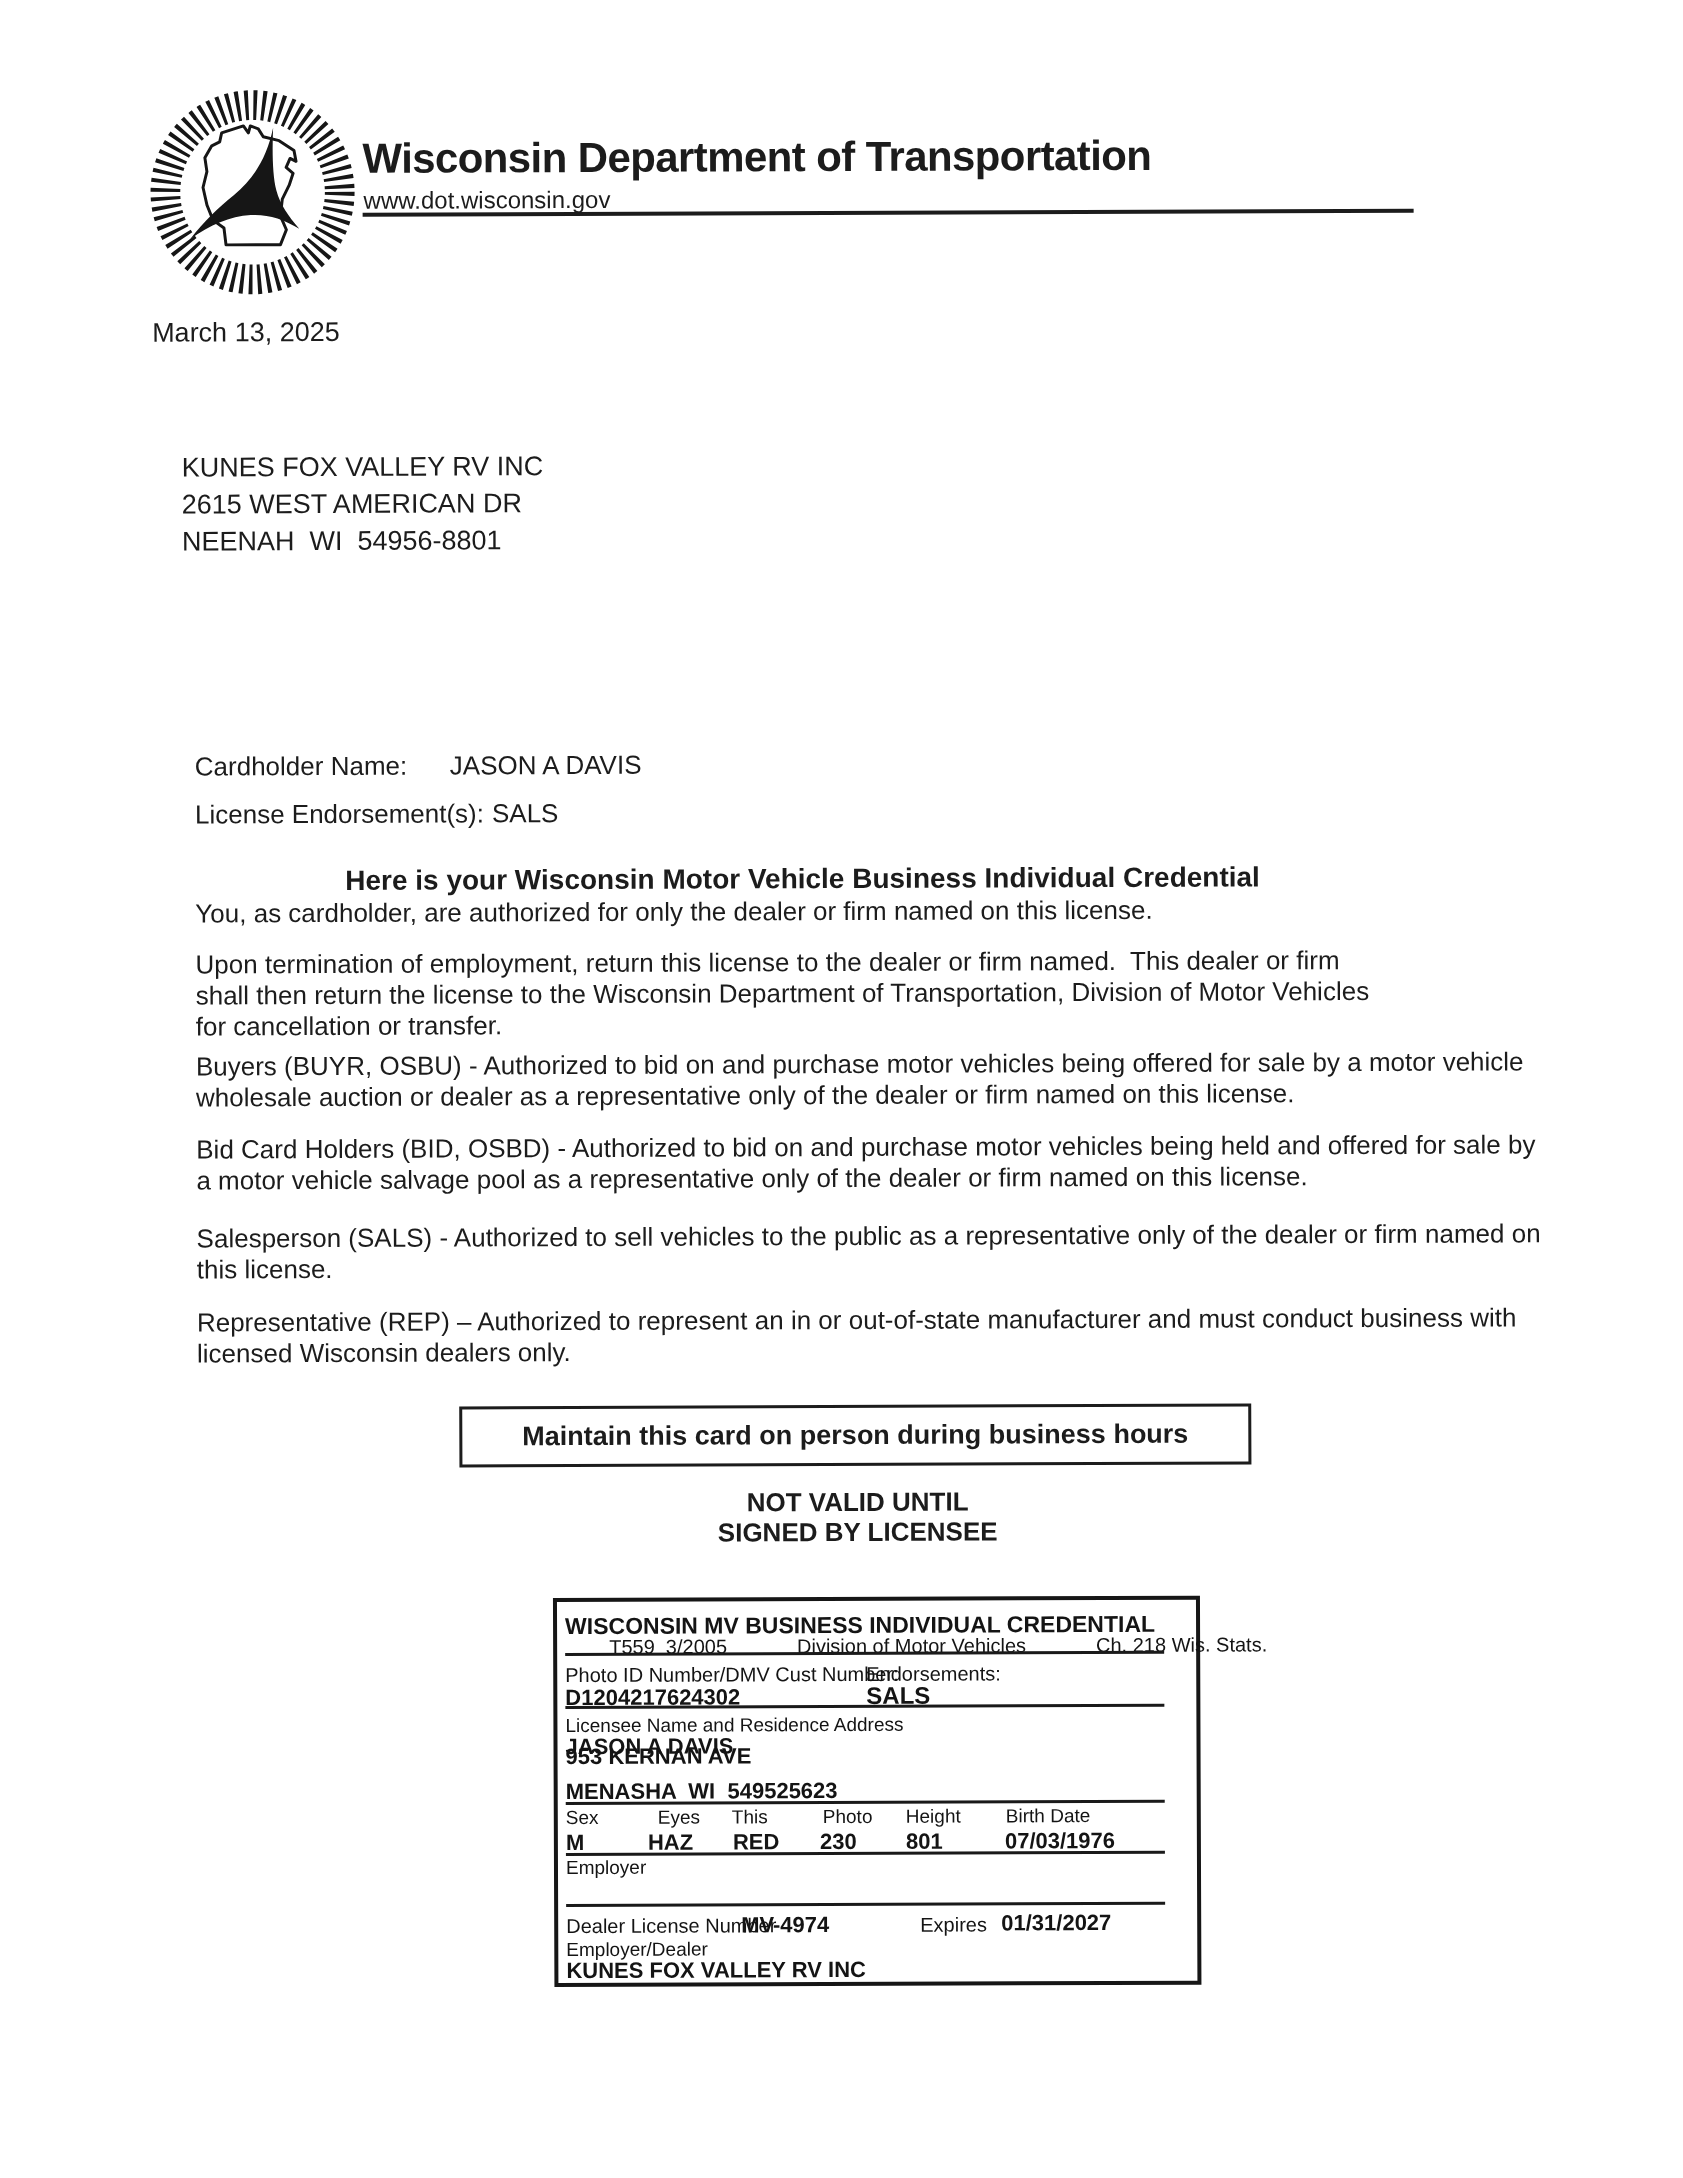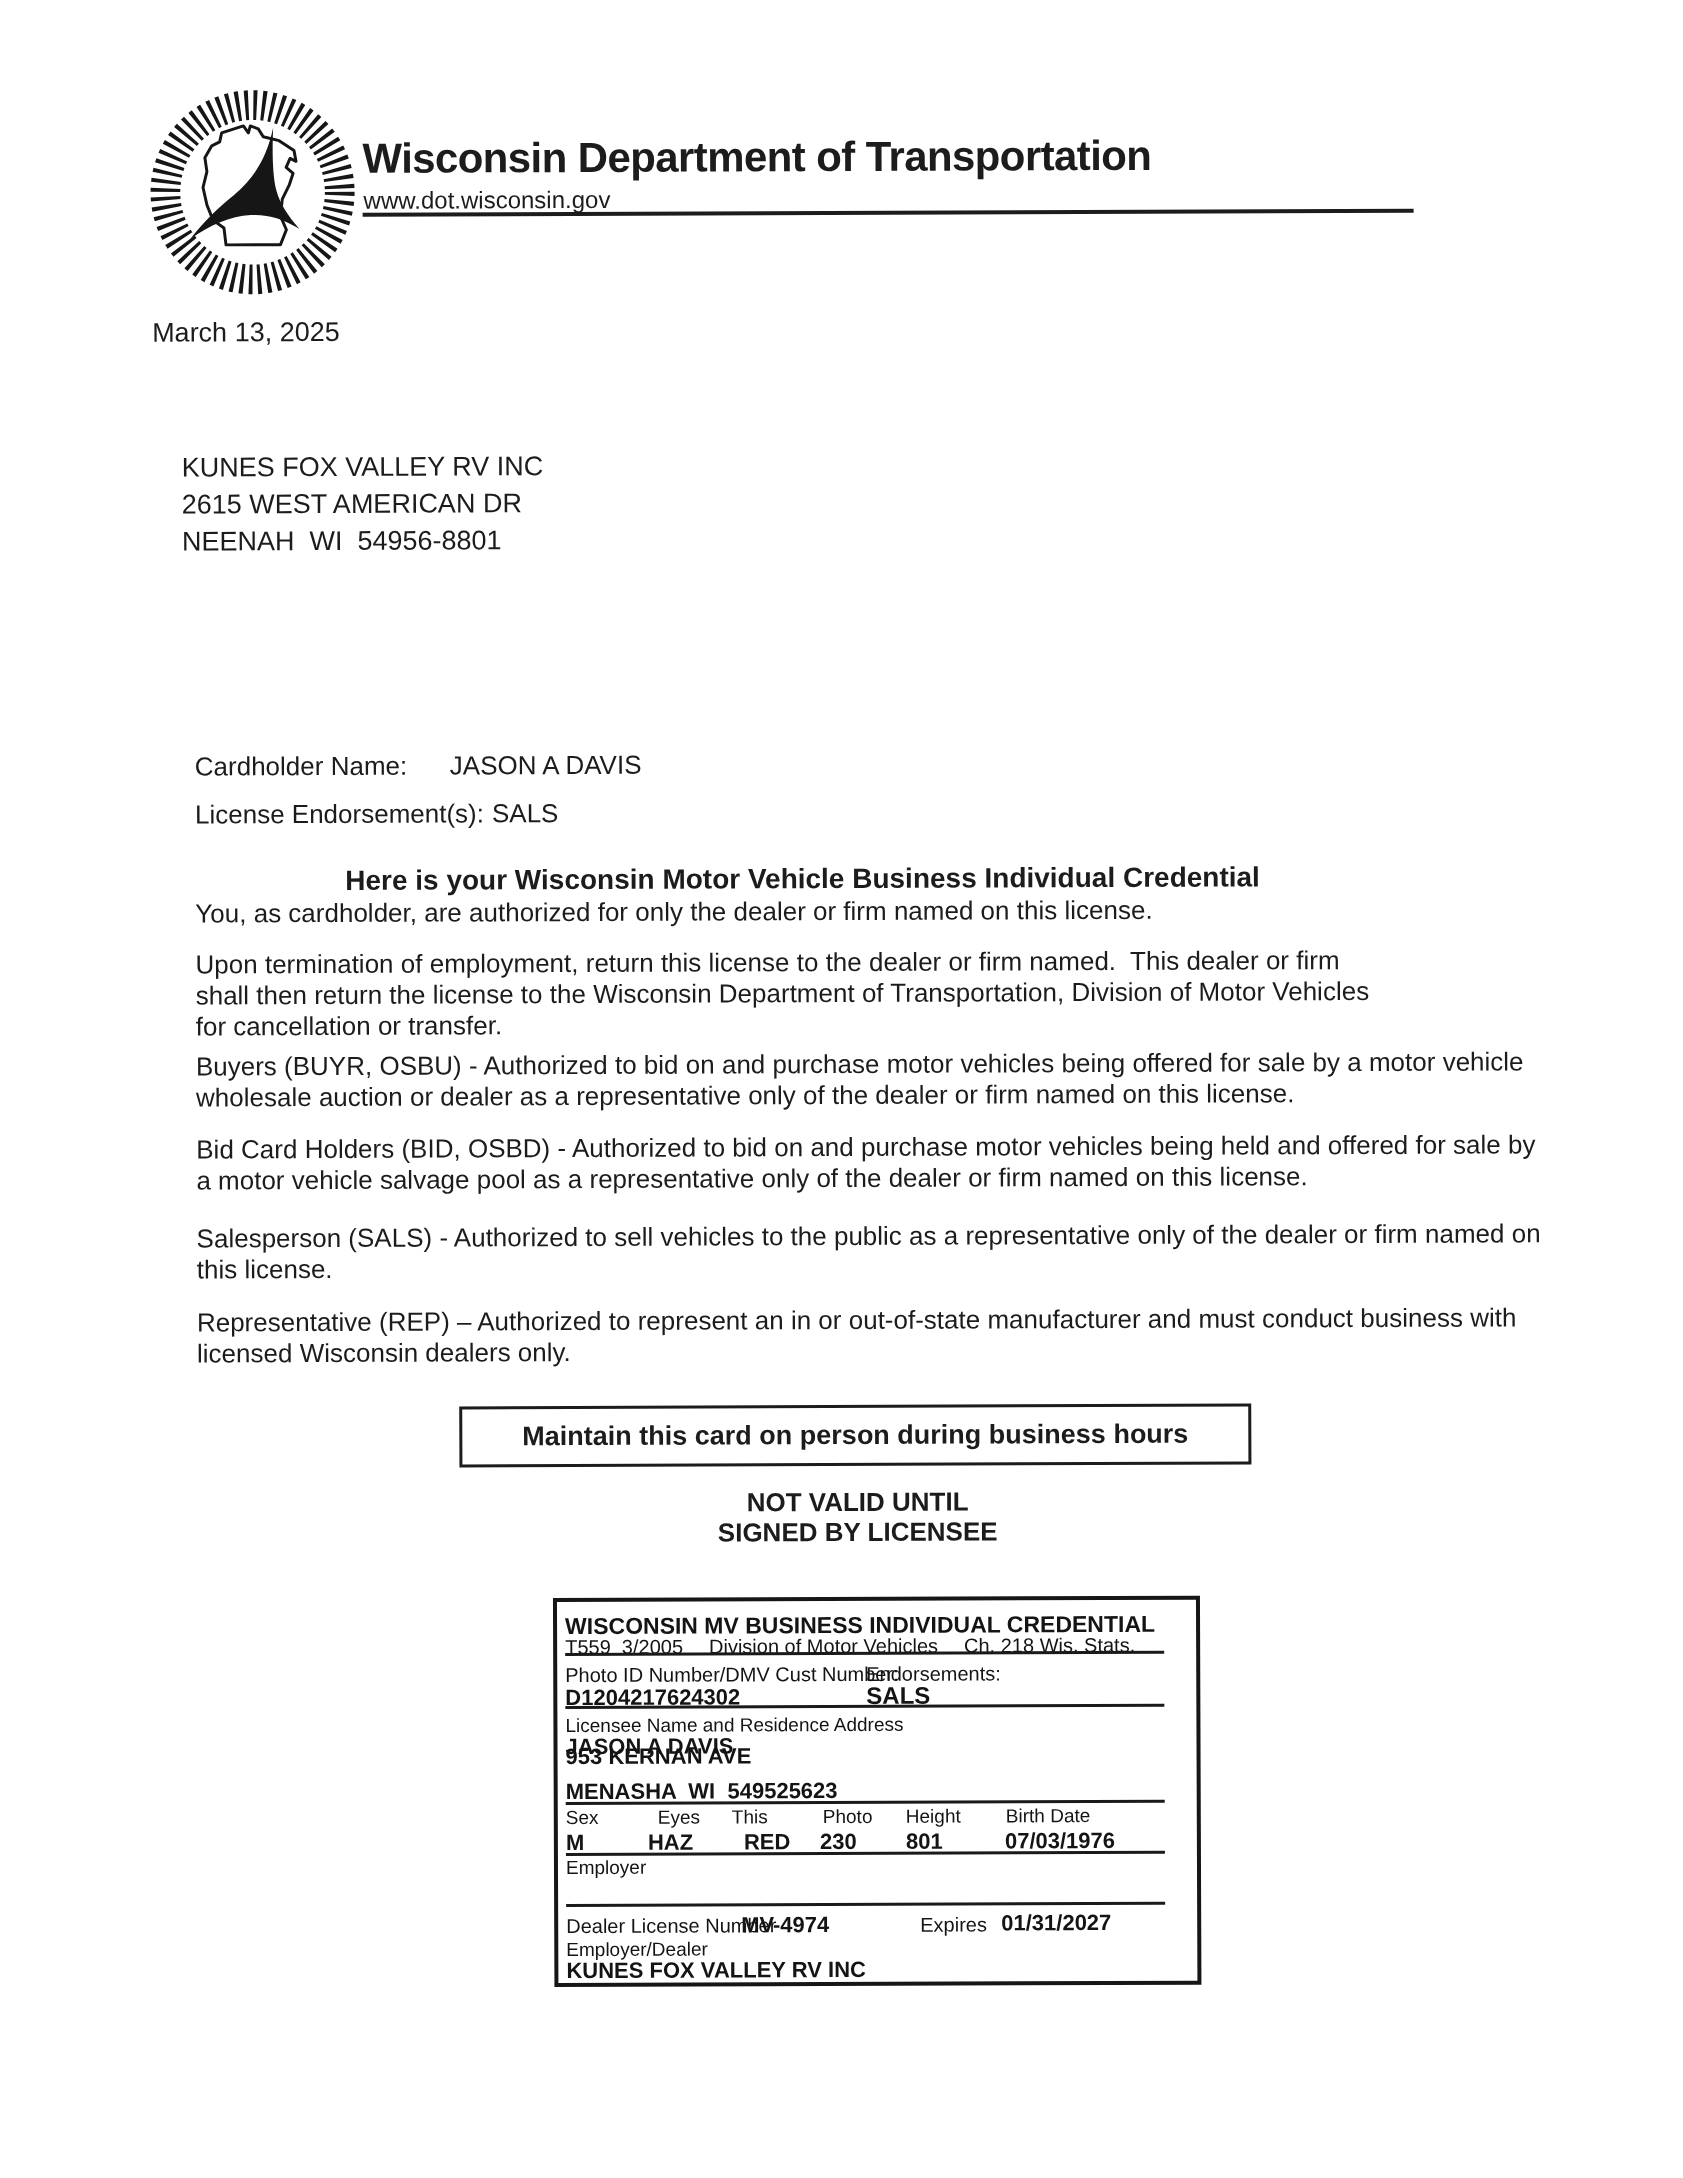--- a/index.html
+++ b/index.html
@@ -26,21 +26,21 @@
     display:flex;align-items:center;justify-content:center;
     font-size:27px;font-weight:bold;
   }
   .validity{left:460px;top:1487px;width:792px;text-align:center;
     font-size:26px;font-weight:bold;line-height:30px;}
   
   .card{left:551px;top:1597px;width:647px;height:389px;border:4px solid #161616;box-sizing:border-box;}
   .card .abs{color:#141414;}
   .c-title{left:8px;top:11px;font-size:23px;font-weight:bold;}
   .c-sub{left:8px;top:34px;font-size:20px;}
-  .c-sub span{margin-right:26px;white-space:pre;}
+  .c-sub span{margin-right:26px;white-space:pre;margin-left:44px;}
   .chr{left:8px;width:599px;height:3px;background:#1a1a1a;}
   .lab19{font-size:19px;}
   .lab20{font-size:20px;}
   .val22{font-size:22px;font-weight:bold;}
   .val24{font-size:24px;font-weight:bold;}
 </style>
 </head>
 <body>
 
 <div class="sheet">
@@ -125,21 +125,21 @@
 
     <div class="abs lab19" style="left:8px;top:205px">Sex</div>
     <div class="abs lab19" style="left:100px;top:205px">Eyes</div>
     <div class="abs lab19" style="left:174px;top:205px">This</div>
     <div class="abs lab19" style="left:265px;top:205px">Photo</div>
     <div class="abs lab19" style="left:348px;top:205px">Height</div>
     <div class="abs lab19" style="left:448px;top:205px">Birth Date</div>
 
     <div class="abs val22" style="left:8px;top:228px">M</div>
     <div class="abs val22" style="left:90px;top:228px">HAZ</div>
-    <div class="abs val22" style="left:186px;top:228px">RED</div>
+    <div class="abs val22" style="left:175px;top:228px">RED</div>
     <div class="abs val22" style="left:262px;top:228px">230</div>
     <div class="abs val22" style="left:348px;top:228px">801</div>
     <div class="abs val22" style="left:447px;top:228px">07/03/1976</div>
     <div class="abs chr" style="top:251px"></div>
 
     <div class="abs lab19" style="left:8px;top:255px">Employer</div>
     <div class="abs chr" style="top:302px"></div>
 
     <div class="abs lab20" style="left:8px;top:313px">Dealer License Number</div>
     <div class="abs val22" style="left:183px;top:311px">MV-4974</div>

